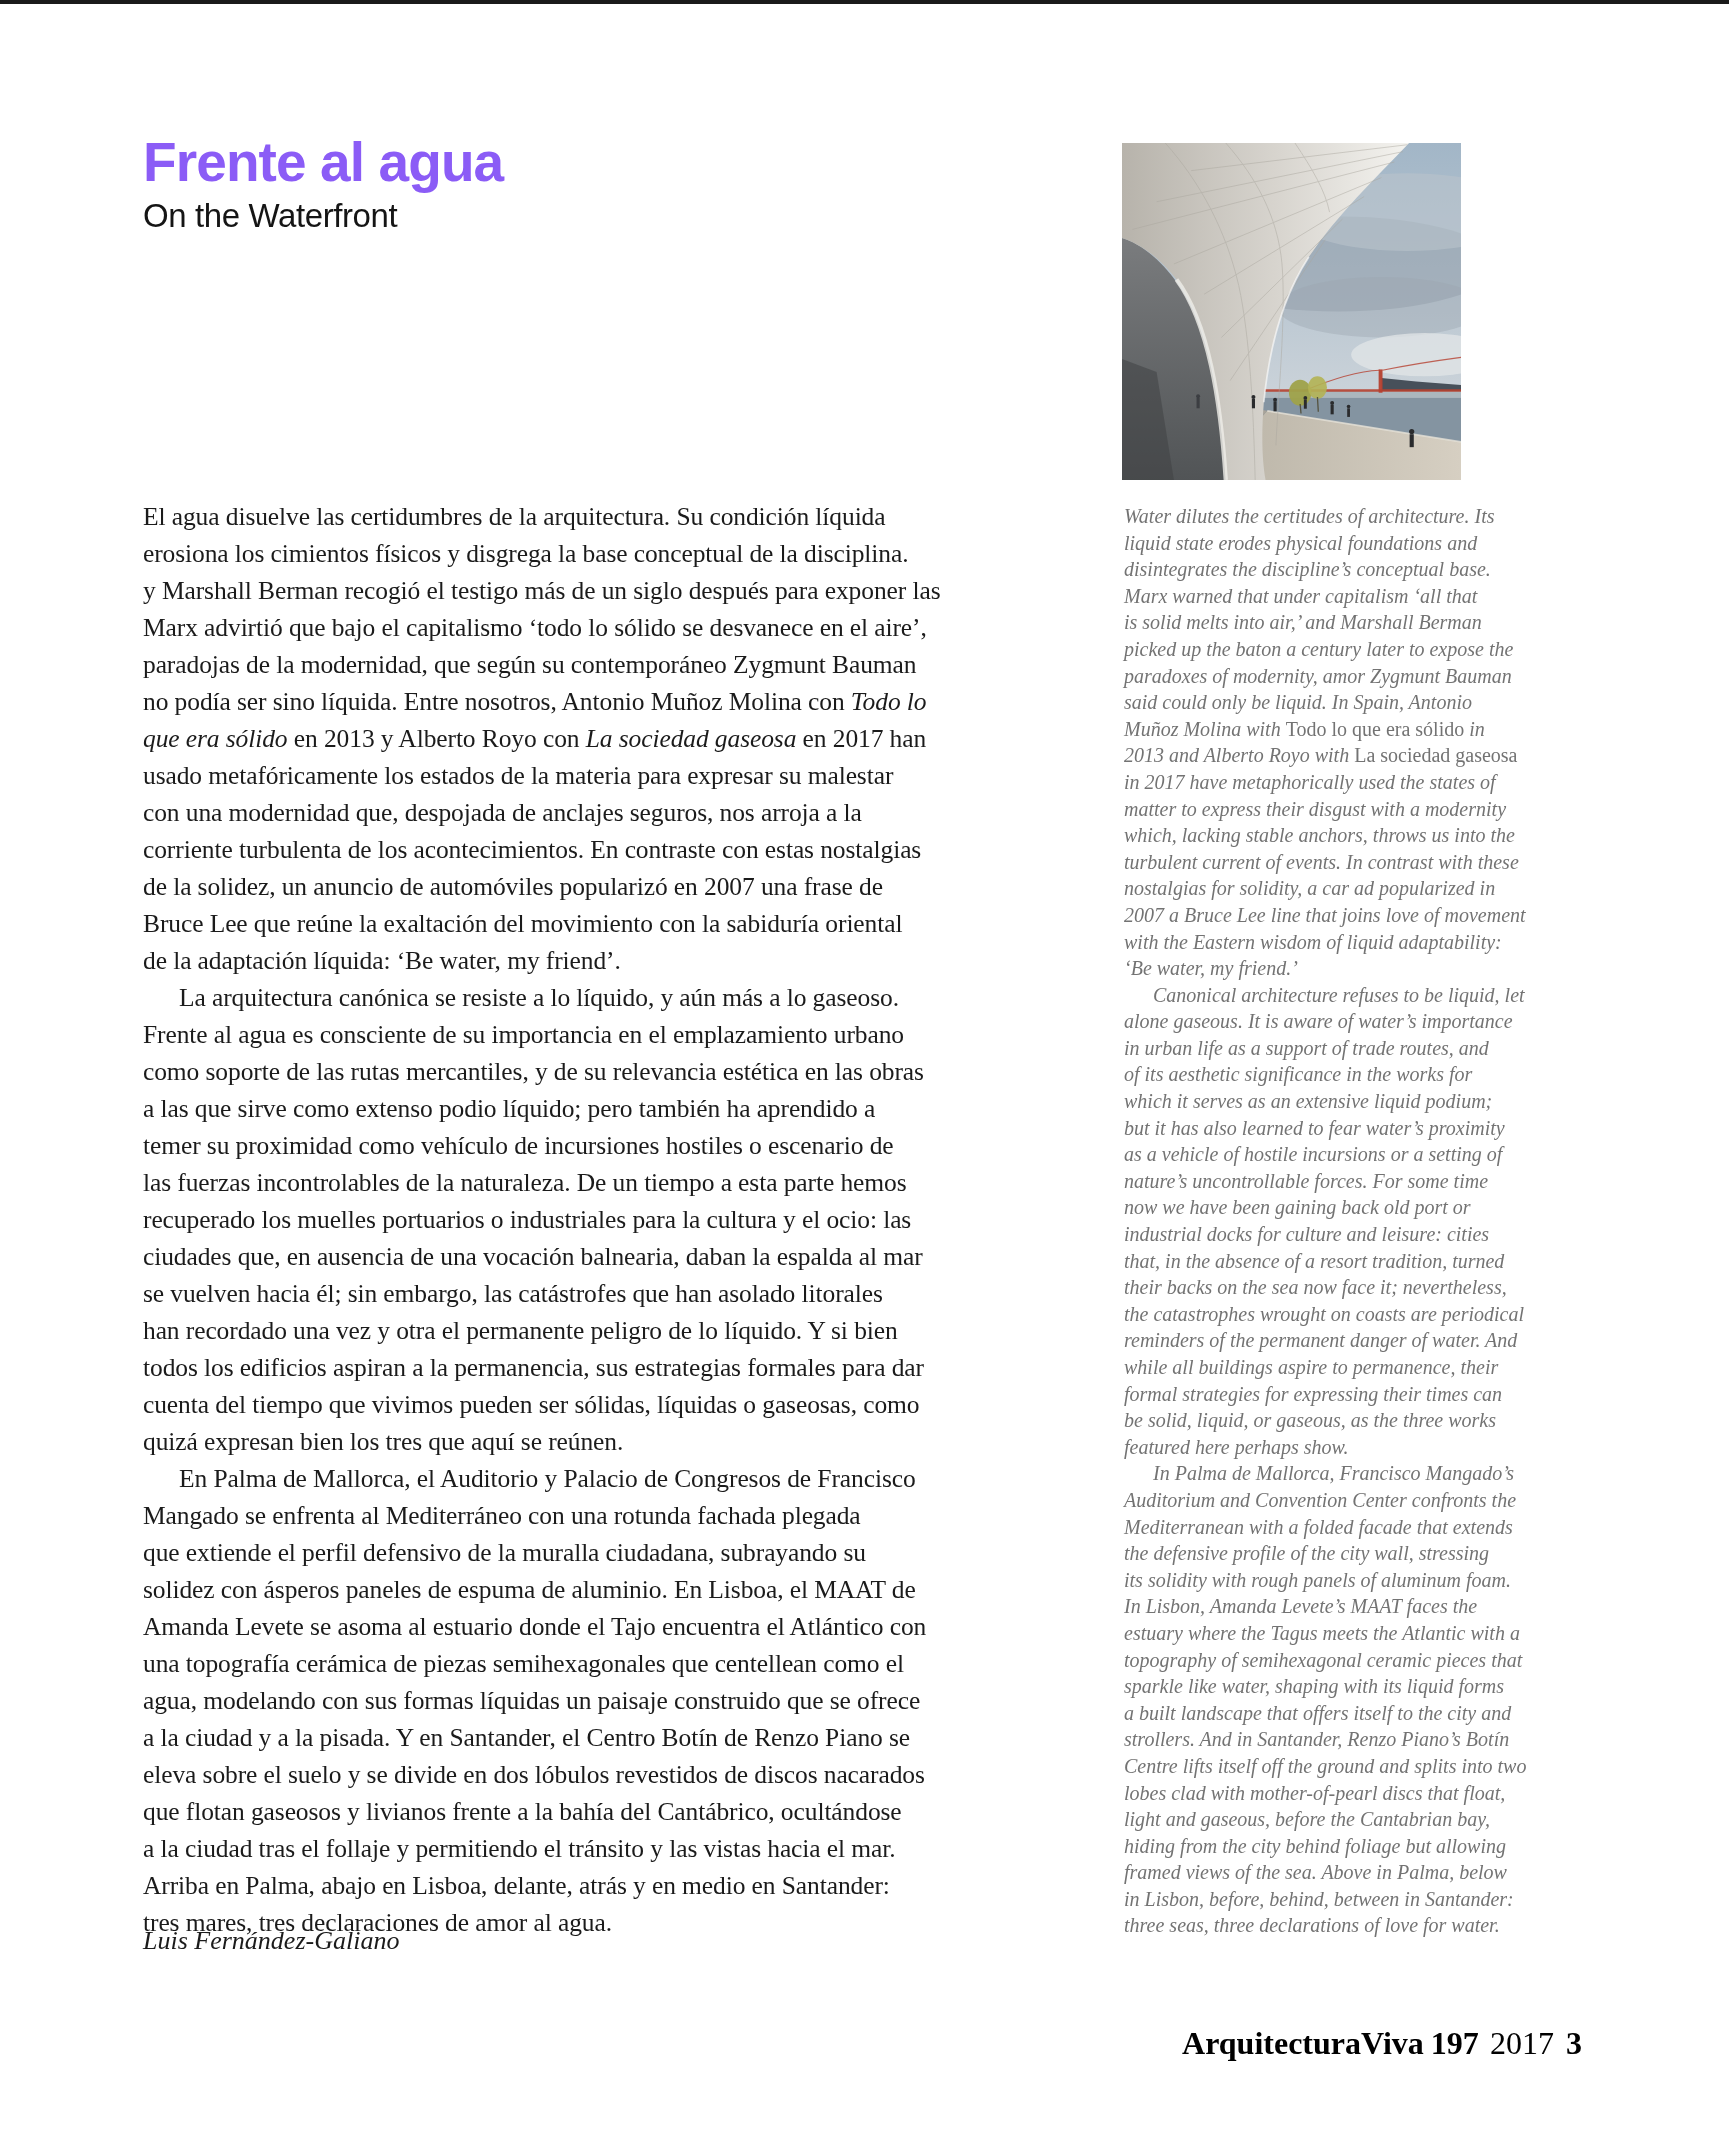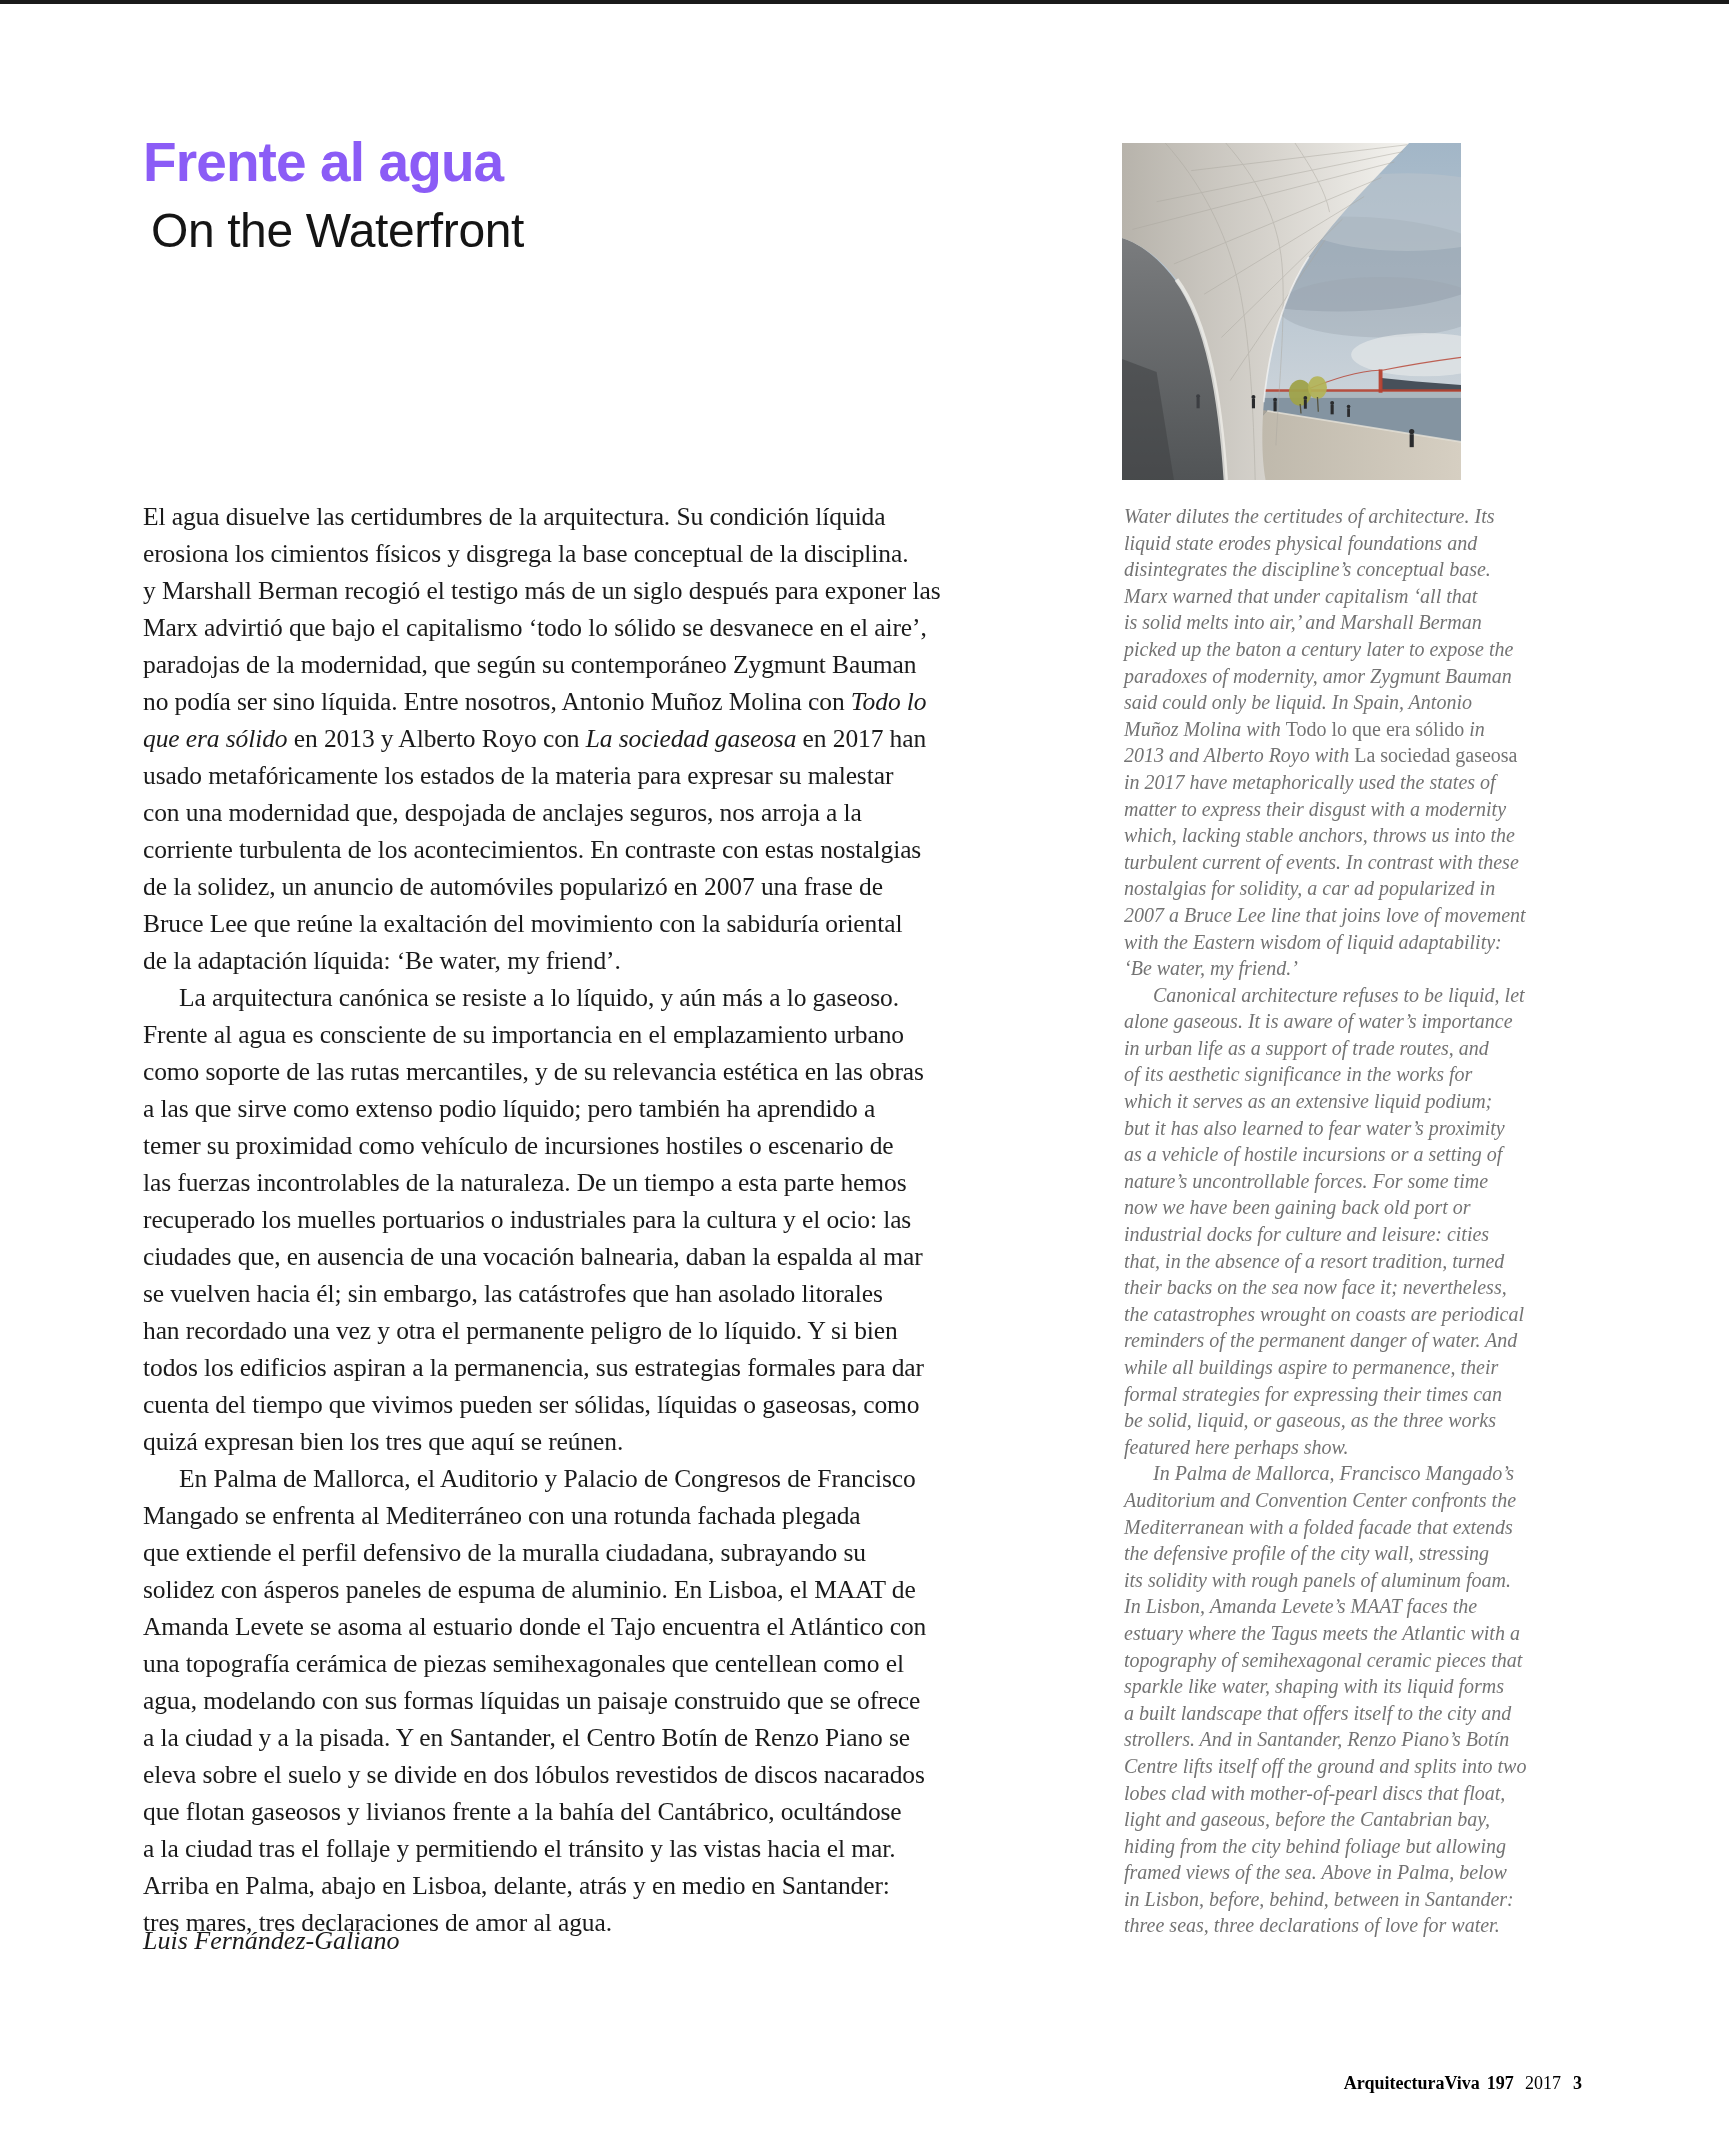--- a/index.html
+++ b/index.html
@@ -7,23 +7,23 @@
     width:1729px; height:2140px; position:relative; background:#ffffff;
     font-family:"Liberation Serif", serif; color:#1c1c1c; overflow:hidden;
   }
   .page-edge { position:absolute; top:0; left:0; width:1729px; height:3.5px; background:#1a1a1a; }
   #title {
     position:absolute; left:143px; top:135px; margin:0;
     font-family:"Liberation Sans", sans-serif; font-weight:bold;
     font-size:55px; line-height:1; letter-spacing:-0.9px; color:#8b5cf6;
   }
   #subtitle {
-    position:absolute; left:143px; top:199px; margin:8px;
+    position:absolute; left:143px; top:199px; margin:0;
     font-family:"Liberation Sans", sans-serif; font-weight:normal;
-    font-size:48px; line-height:1; letter-spacing:-0.4px; color:#151515;
+    font-size:33px; line-height:1; letter-spacing:-0.4px; color:#151515;
   }
   #photo { position:absolute; left:1122px; top:143px; width:339px; height:337px; display:block; }
   #col-es {
     position:absolute; left:143px; top:498px; width:943px;
     font-size:25.5px; line-height:37px; letter-spacing:-0.1px; color:#1b1b1b;
   }
   #col-es .line { white-space:nowrap; }
   #col-es .para.indent .line:first-child { text-indent:36px; }
   #col-es .alt { font-style:italic; }
   #signature {
@@ -31,22 +31,22 @@
     text-align:left; font-style:italic; font-size:26px; line-height:36px; color:#1b1b1b;
   }
   #col-en {
     position:absolute; left:1124px; top:503px; width:463px;
     font-size:20px; line-height:26.6px; font-style:italic; color:#737373;
   }
   #col-en .line { white-space:nowrap; }
   #col-en .para.indent .line:first-child { text-indent:29px; }
   #col-en .alt { font-style:normal; }
   #footer {
-    position:absolute; right:147px; top:2025px; font-size:18px; color:#000;
-    font-family:"Liberation Serif", serif; white-space:nowrap;margin-top:48px;
+    position:absolute; right:147px; top:2025px; font-size:32px; color:#000;
+    font-family:"Liberation Serif", serif; white-space:nowrap;
   }
   #footer .bold { font-weight:bold; }
   #footer .issue { margin-left:7px; }
   #footer .year { margin-left:11.2px; font-weight:normal; }
   #footer .pagenum { margin-left:12px; }
 </style>
 </head>
 <body>
 
 <div class="page-edge"></div>

